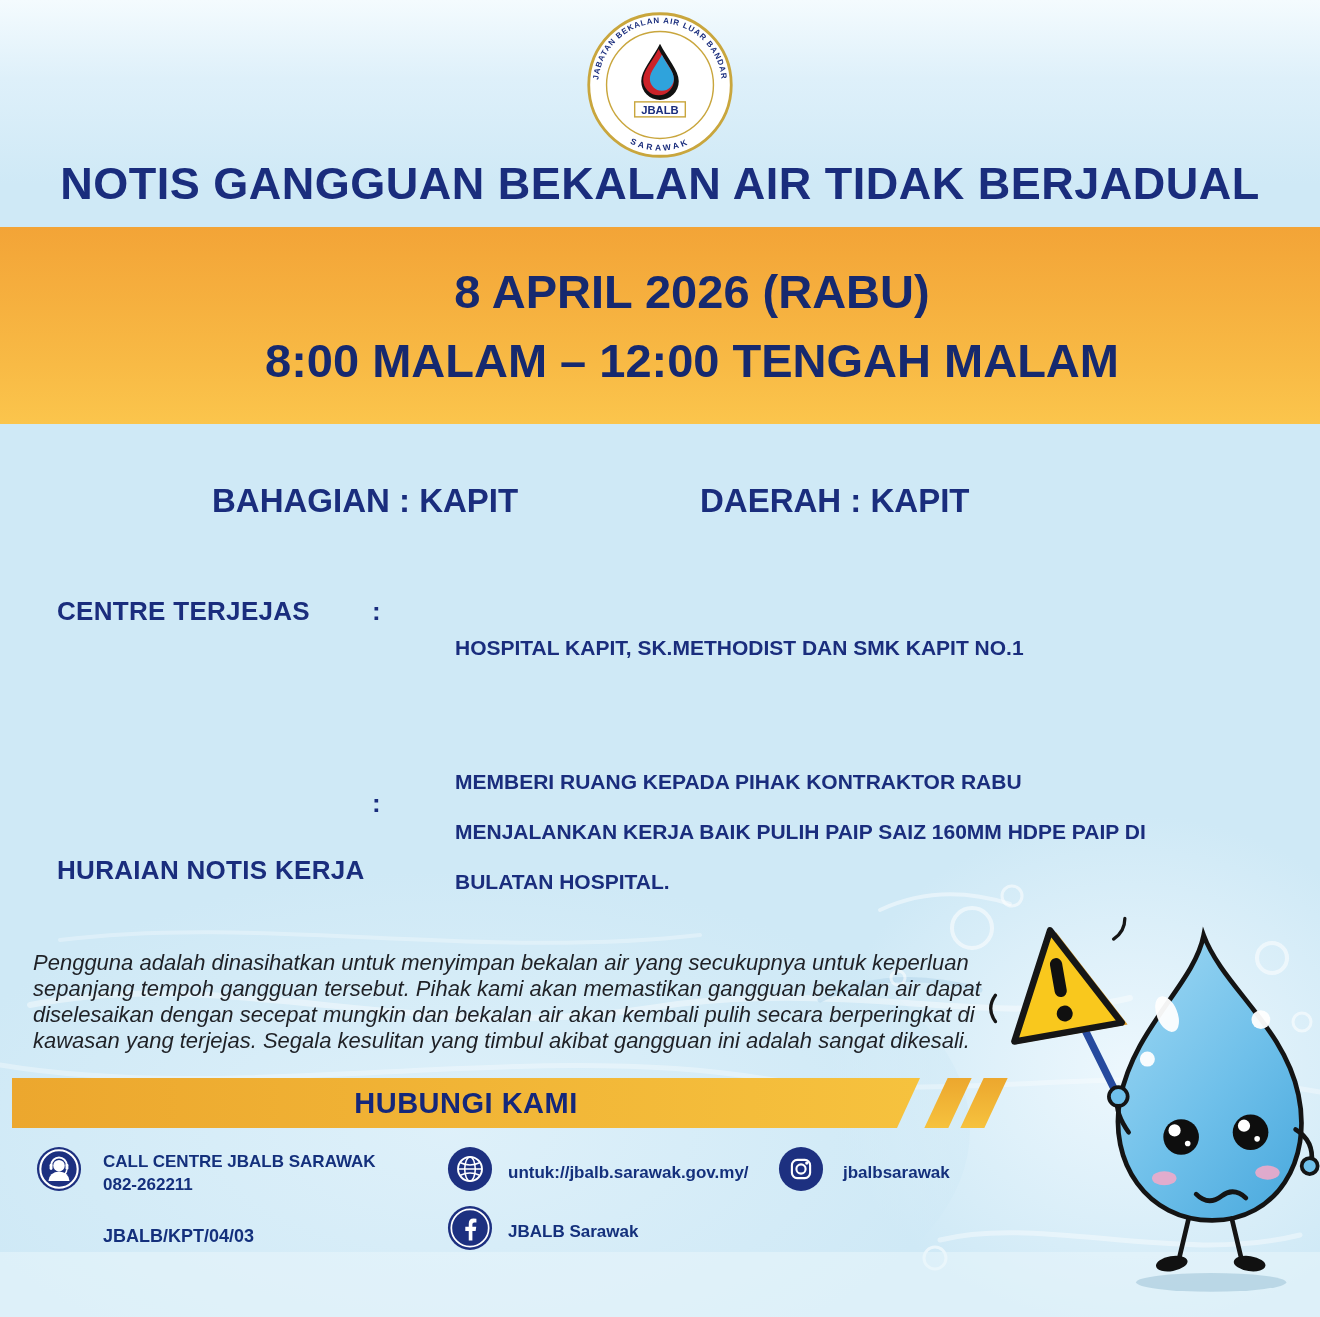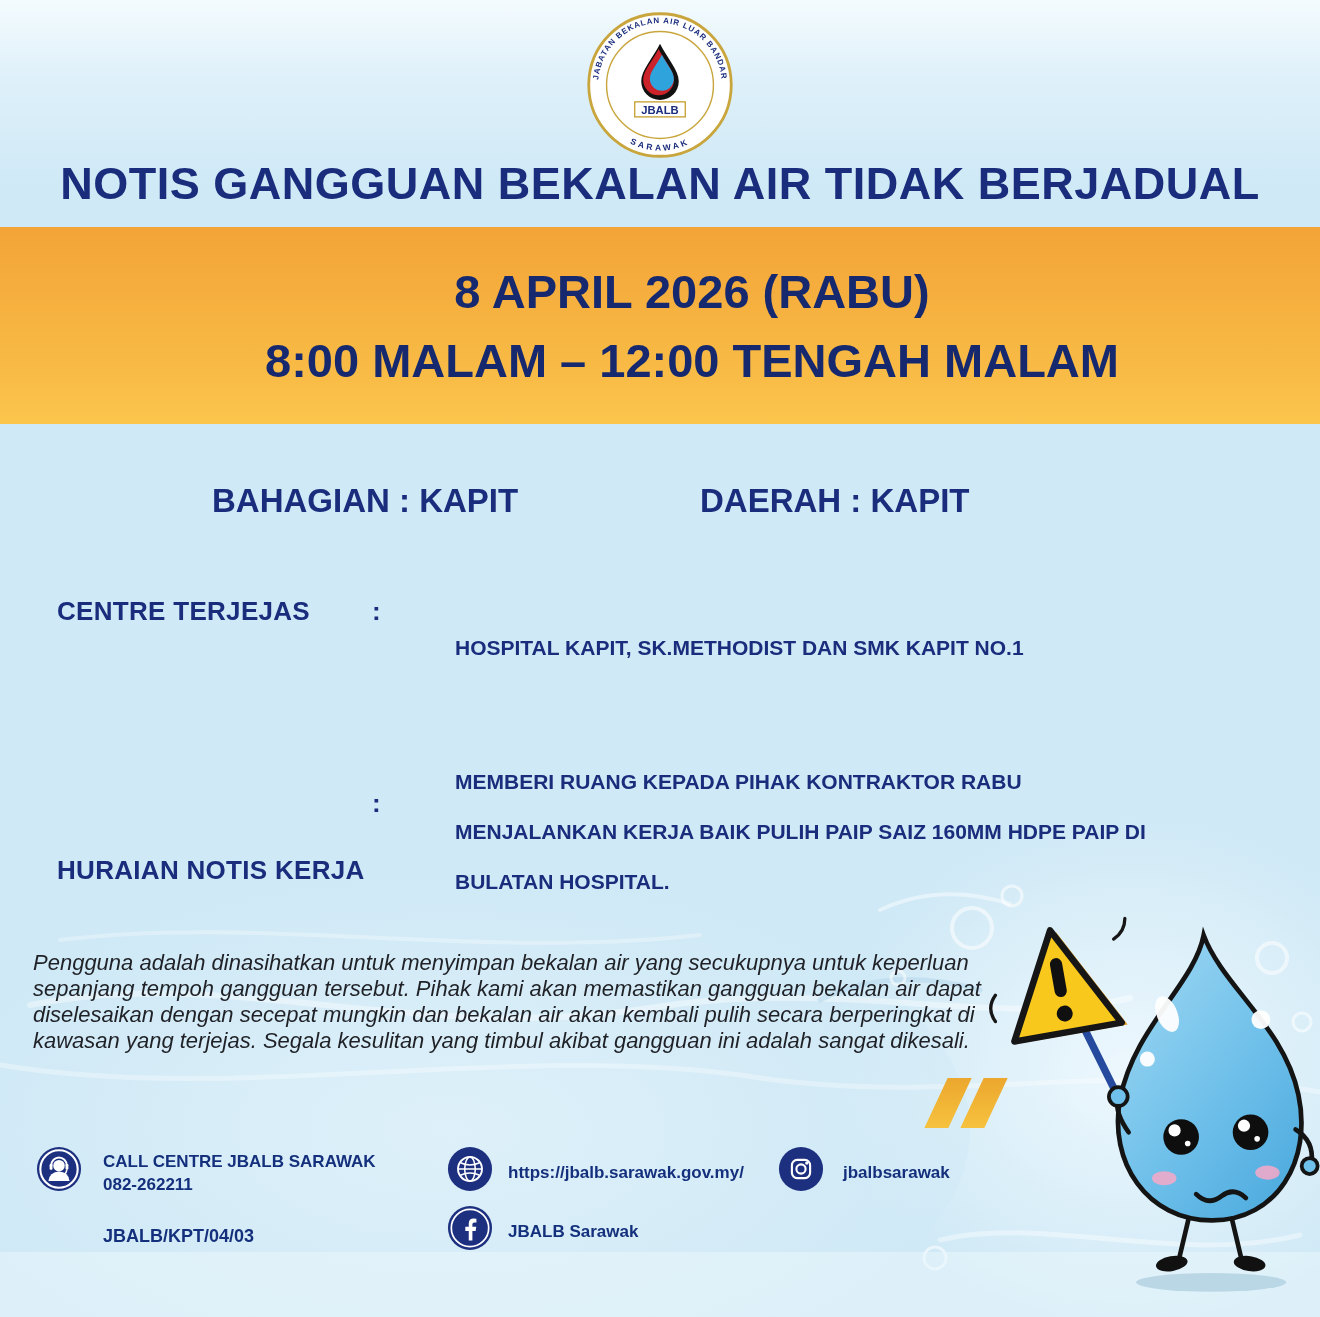--- a/index.html
+++ b/index.html
@@ -123,20 +123,23 @@
   <div class="abs field-label hr-label">HURAIAN NOTIS KERJA</div>
   <div class="abs field-colon hr-colon">:</div>
   <div class="abs hr-value">
     <div class="line">MEMBERI RUANG KEPADA PIHAK KONTRAKTOR RABU</div>
     <div class="line">MENJALANKAN KERJA BAIK PULIH PAIP SAIZ 160MM HDPE PAIP DI</div>
     <div class="line">BULATAN HOSPITAL.</div>
   </div>
 
   <div class="abs advisory">Pengguna adalah dinasihatkan untuk menyimpan bekalan air yang secukupnya untuk keperluan sepanjang tempoh gangguan tersebut. Pihak kami akan memastikan gangguan bekalan air dapat diselesaikan dengan secepat mungkin dan bekalan air akan kembali pulih secara berperingkat di kawasan yang terjejas. Segala kesulitan yang timbul akibat gangguan ini adalah sangat dikesali.</div>
 
+  <div class="abs contact-bar">
+    <span>HUBUNGI KAMI</span>
+  </div>
   <div class="abs stripe stripe1"></div>
   <div class="abs stripe stripe2"></div>
 
   <svg class="abs cicon ic-call" viewBox="0 0 48 48">
     <circle cx="24" cy="24" r="23" fill="#1d3080"></circle>
     <circle cx="24" cy="24" r="19.5" fill="none" stroke="#ffffff" stroke-width="2.2"></circle>
     <circle cx="24" cy="20.5" r="6" fill="#ffffff"></circle>
     <path d="M13,36.5 a11,10 0 0 1 22,0 z" fill="#ffffff"></path>
     <path d="M16,20 a8,8 0 0 1 16,0" stroke="#ffffff" stroke-width="2" fill="none"></path>
     <rect x="14.2" y="18.5" width="3" height="6.5" rx="1.5" fill="#ffffff"></rect>
@@ -149,21 +152,21 @@
   </div>
 
   <svg class="abs cicon ic-globe" viewBox="0 0 48 48">
     <circle cx="24" cy="24" r="23" fill="#1d3080"></circle>
     <circle cx="24" cy="24" r="12.5" fill="none" stroke="#ffffff" stroke-width="2"></circle>
     <ellipse cx="24" cy="24" rx="5.5" ry="12.5" fill="none" stroke="#ffffff" stroke-width="1.6"></ellipse>
     <line x1="11.5" y1="24" x2="36.5" y2="24" stroke="#ffffff" stroke-width="1.6"></line>
     <path d="M14,17.5 q10,4.5 20,0" stroke="#ffffff" stroke-width="1.5" fill="none"></path>
     <path d="M14,30.5 q10,-4.5 20,0" stroke="#ffffff" stroke-width="1.5" fill="none"></path>
   </svg>
-  <div class="abs ctext t-web">https://jbalb.sarawak.gov.my/</div>
+  <div class="abs ctext t-web">untuk://jbalb.sarawak.gov.my/</div>
 
   <svg class="abs cicon ic-ig" viewBox="0 0 48 48">
     <circle cx="24" cy="24" r="23" fill="#1d3080"></circle>
     <rect x="14.5" y="14.5" width="19" height="19" rx="5.5" fill="none" stroke="#ffffff" stroke-width="2.2"></rect>
     <circle cx="24" cy="24" r="4.8" fill="none" stroke="#ffffff" stroke-width="2.2"></circle>
     <circle cx="30" cy="17.8" r="1.7" fill="#ffffff"></circle>
   </svg>
   <div class="abs ctext t-ig">jbalbsarawak</div>
 
   <svg class="abs cicon ic-fb" viewBox="0 0 48 48">

